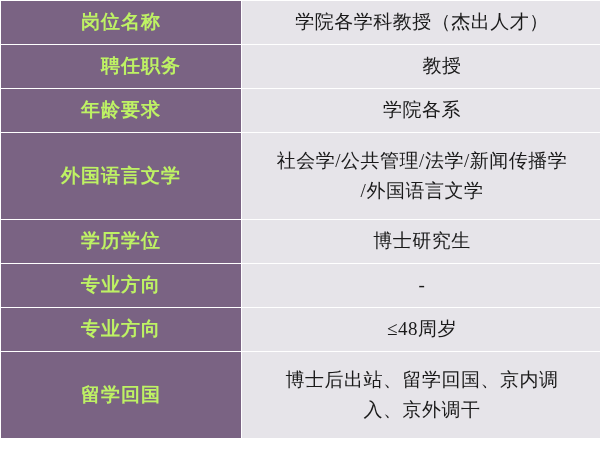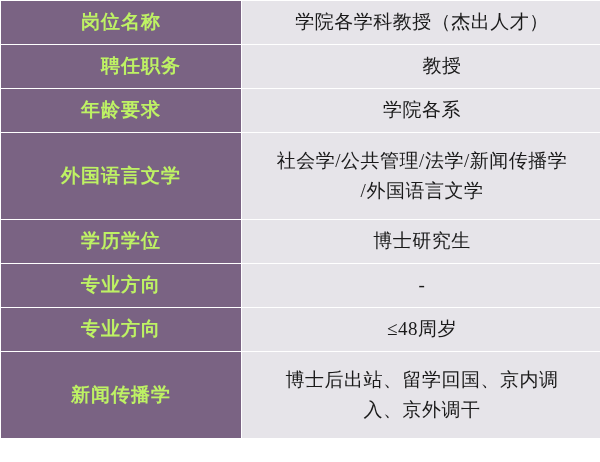--- a/index.html
+++ b/index.html
@@ -108,21 +108,21 @@
           <span class="value-line dash">-</span>
         </td>
       </tr>
       <tr class="row-7">
         <td class="label-cell">专业方向</td>
         <td class="value-cell">
           <span class="value-line">≤48周岁</span>
         </td>
       </tr>
       <tr class="row-8">
-        <td class="label-cell">新闻传播学</td>
+        <td class="label-cell">留学回国</td>
         <td class="value-cell">
           <span class="value-line">博士后出站、留学回国、京内调</span>
           <span class="value-line">入、京外调干</span>
         </td>
       </tr>
     </tbody>
   </table>
 </div>
 
 </body></html>

